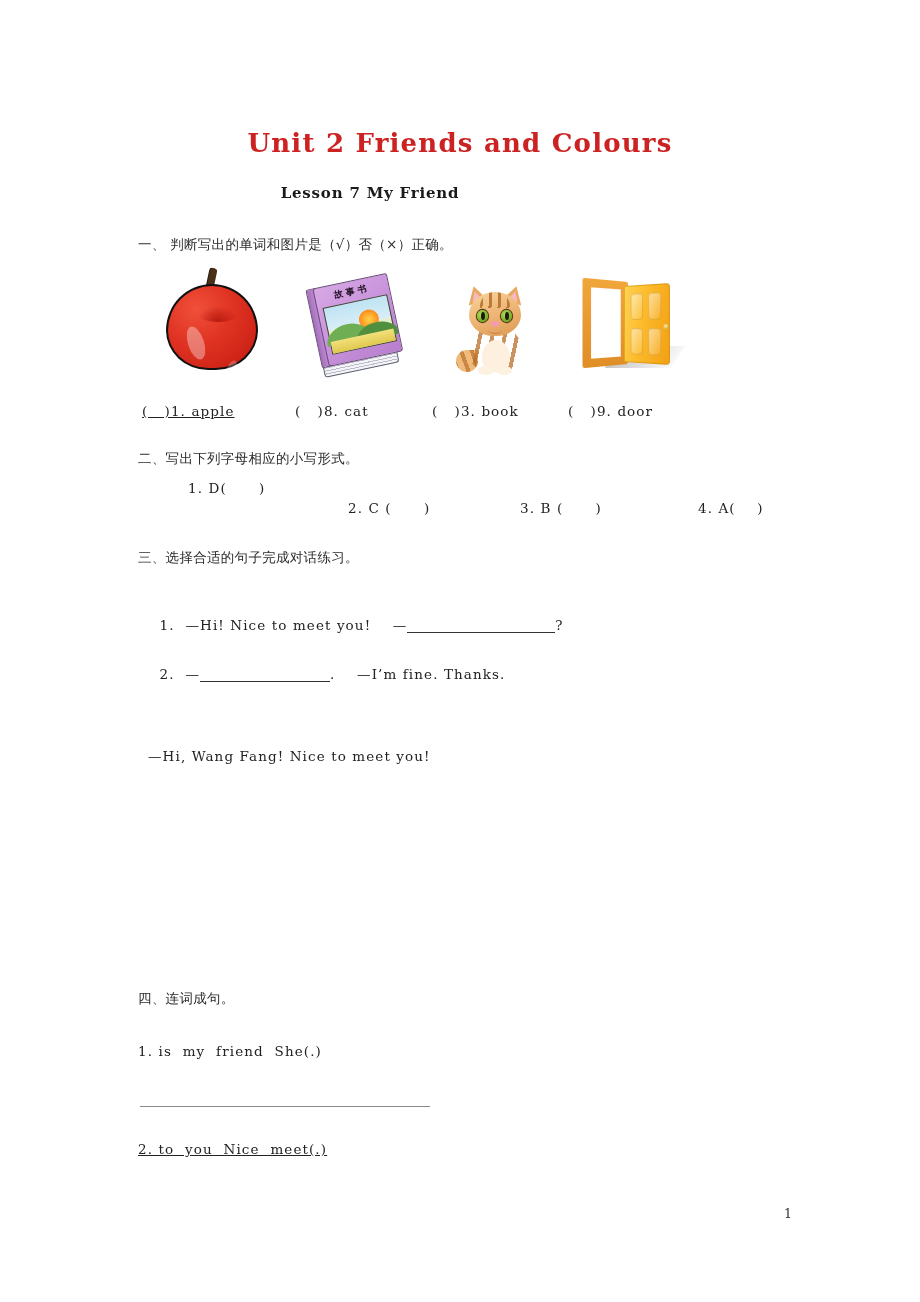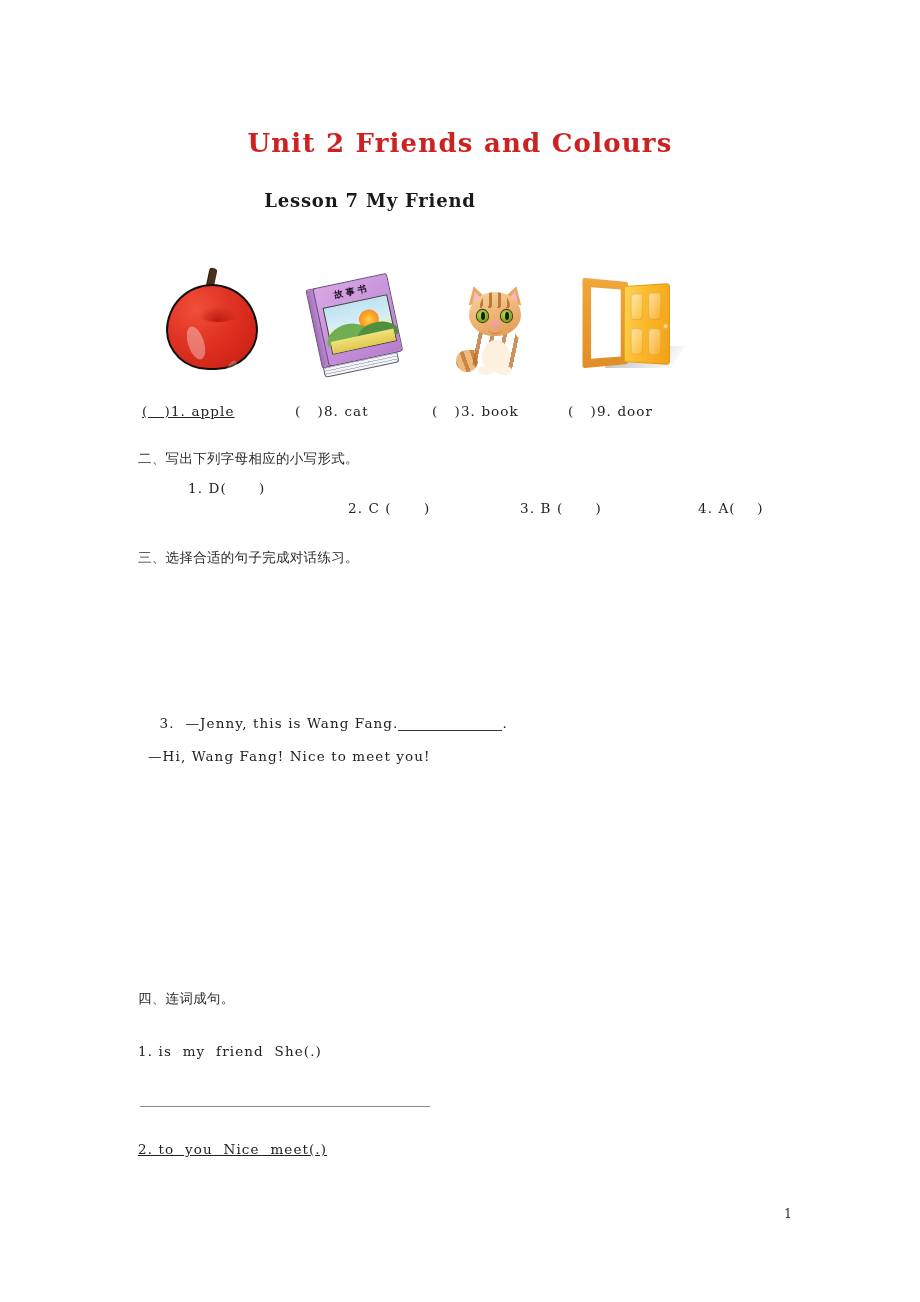--- a/index.html
+++ b/index.html
@@ -31,25 +31,25 @@
     text-align: center;
     font-family: "DejaVu Serif", "Liberation Serif", serif;
     font-size: 26px;
     font-weight: bold;
     letter-spacing: 1.2px;
     color: #cc2222;
     white-space: nowrap;
   }
   .lesson-title {
     position: absolute;
-    left: 0; top: 190px;
+    left: 0; top: 184px;
     width: 740px;
     text-align: center;
     font-family: "DejaVu Serif", "Liberation Serif", serif;
-    font-size: 18px;
+    font-size: 15px;
     font-weight: bold;
     letter-spacing: 0.8px;
     color: #1a1a1a;
   }
 
   
   .abs {
     position: absolute;
     white-space: pre;
   }
@@ -350,20 +350,21 @@
   }
 </style>
 </head>
 <body>
 
 <div class="page">
 
   <div class="doc-title">Unit 2 Friends and Colours</div>
   <div class="lesson-title">Lesson 7 My Friend</div>
 
+  <div class="abs sec-head" style="left:138px; top:236px;">一、 判断写出的单词和图片是（√）否（×）正确。</div>
 
   <div class="pic-row">
 
     <div class="pic-cell" style="left:160px;">
       <div class="apple-wrap">
         <div class="apple-stem"></div>
         <div class="apple-body">
           <div class="apple-notch"></div>
           <div class="apple-shine"></div>
           <div class="apple-shine2"></div>
@@ -436,26 +437,29 @@
 
   <div class="abs sec-head" style="left:138px; top:450px;">二、写出下列字母相应的小写形式。</div>
 
   <div class="abs letter-item" style="left:188px; top:480px;">1. D(      )</div>
   <div class="abs letter-item" style="left:348px; top:500px;">2. C (      )</div>
   <div class="abs letter-item" style="left:520px; top:500px;">3. B (      )</div>
   <div class="abs letter-item" style="left:698px; top:500px;">4. A(    )</div>
 
   <div class="abs sec-head" style="left:138px; top:549px;">三、选择合适的句子完成对话练习。</div>
 
-
-
-  <div class="abs en-line" style="left:138px; top:699px;">
-    <span>3.</span><span>&nbsp;&nbsp;</span><span>—Jenny, this is Wang Fang.</span><span class="blank-ul" style="width:104px; height:14px;"></span><span>.</span>
+  <div class="abs en-line" style="left:138px; top:601px;">
+    <span>1.</span><span>&nbsp;&nbsp;</span><span>—Hi! Nice to meet you!    —</span><span class="blank-ul" style="width:148px; height:14px;"></span><span>?</span>
   </div>
 
+  <div class="abs en-line" style="left:138px; top:650px;">
+    <span>2.</span><span>&nbsp;&nbsp;</span><span>—</span><span class="blank-ul" style="width:130px; height:14px;"></span><span>.    —I’m fine. Thanks.</span>
+  </div>
+
+
   <div class="abs en-line" style="left:148px; top:748px;">—Hi, Wang Fang! Nice to meet you!</div>
 
   <div class="abs sec-head" style="left:138px; top:990px;">四、连词成句。</div>
 
   <div class="abs en-line" style="left:138px; top:1043px;text-align:center;">1. is  my  friend  She(.)</div>
 
   <div class="answer-rule" style="left:140px; top:1106px; width:290px;"></div>
 
   <div class="abs en-line" style="left:138px; top:1141px;text-decoration:underline;">2. to  you  Nice  meet(.)</div>
 

